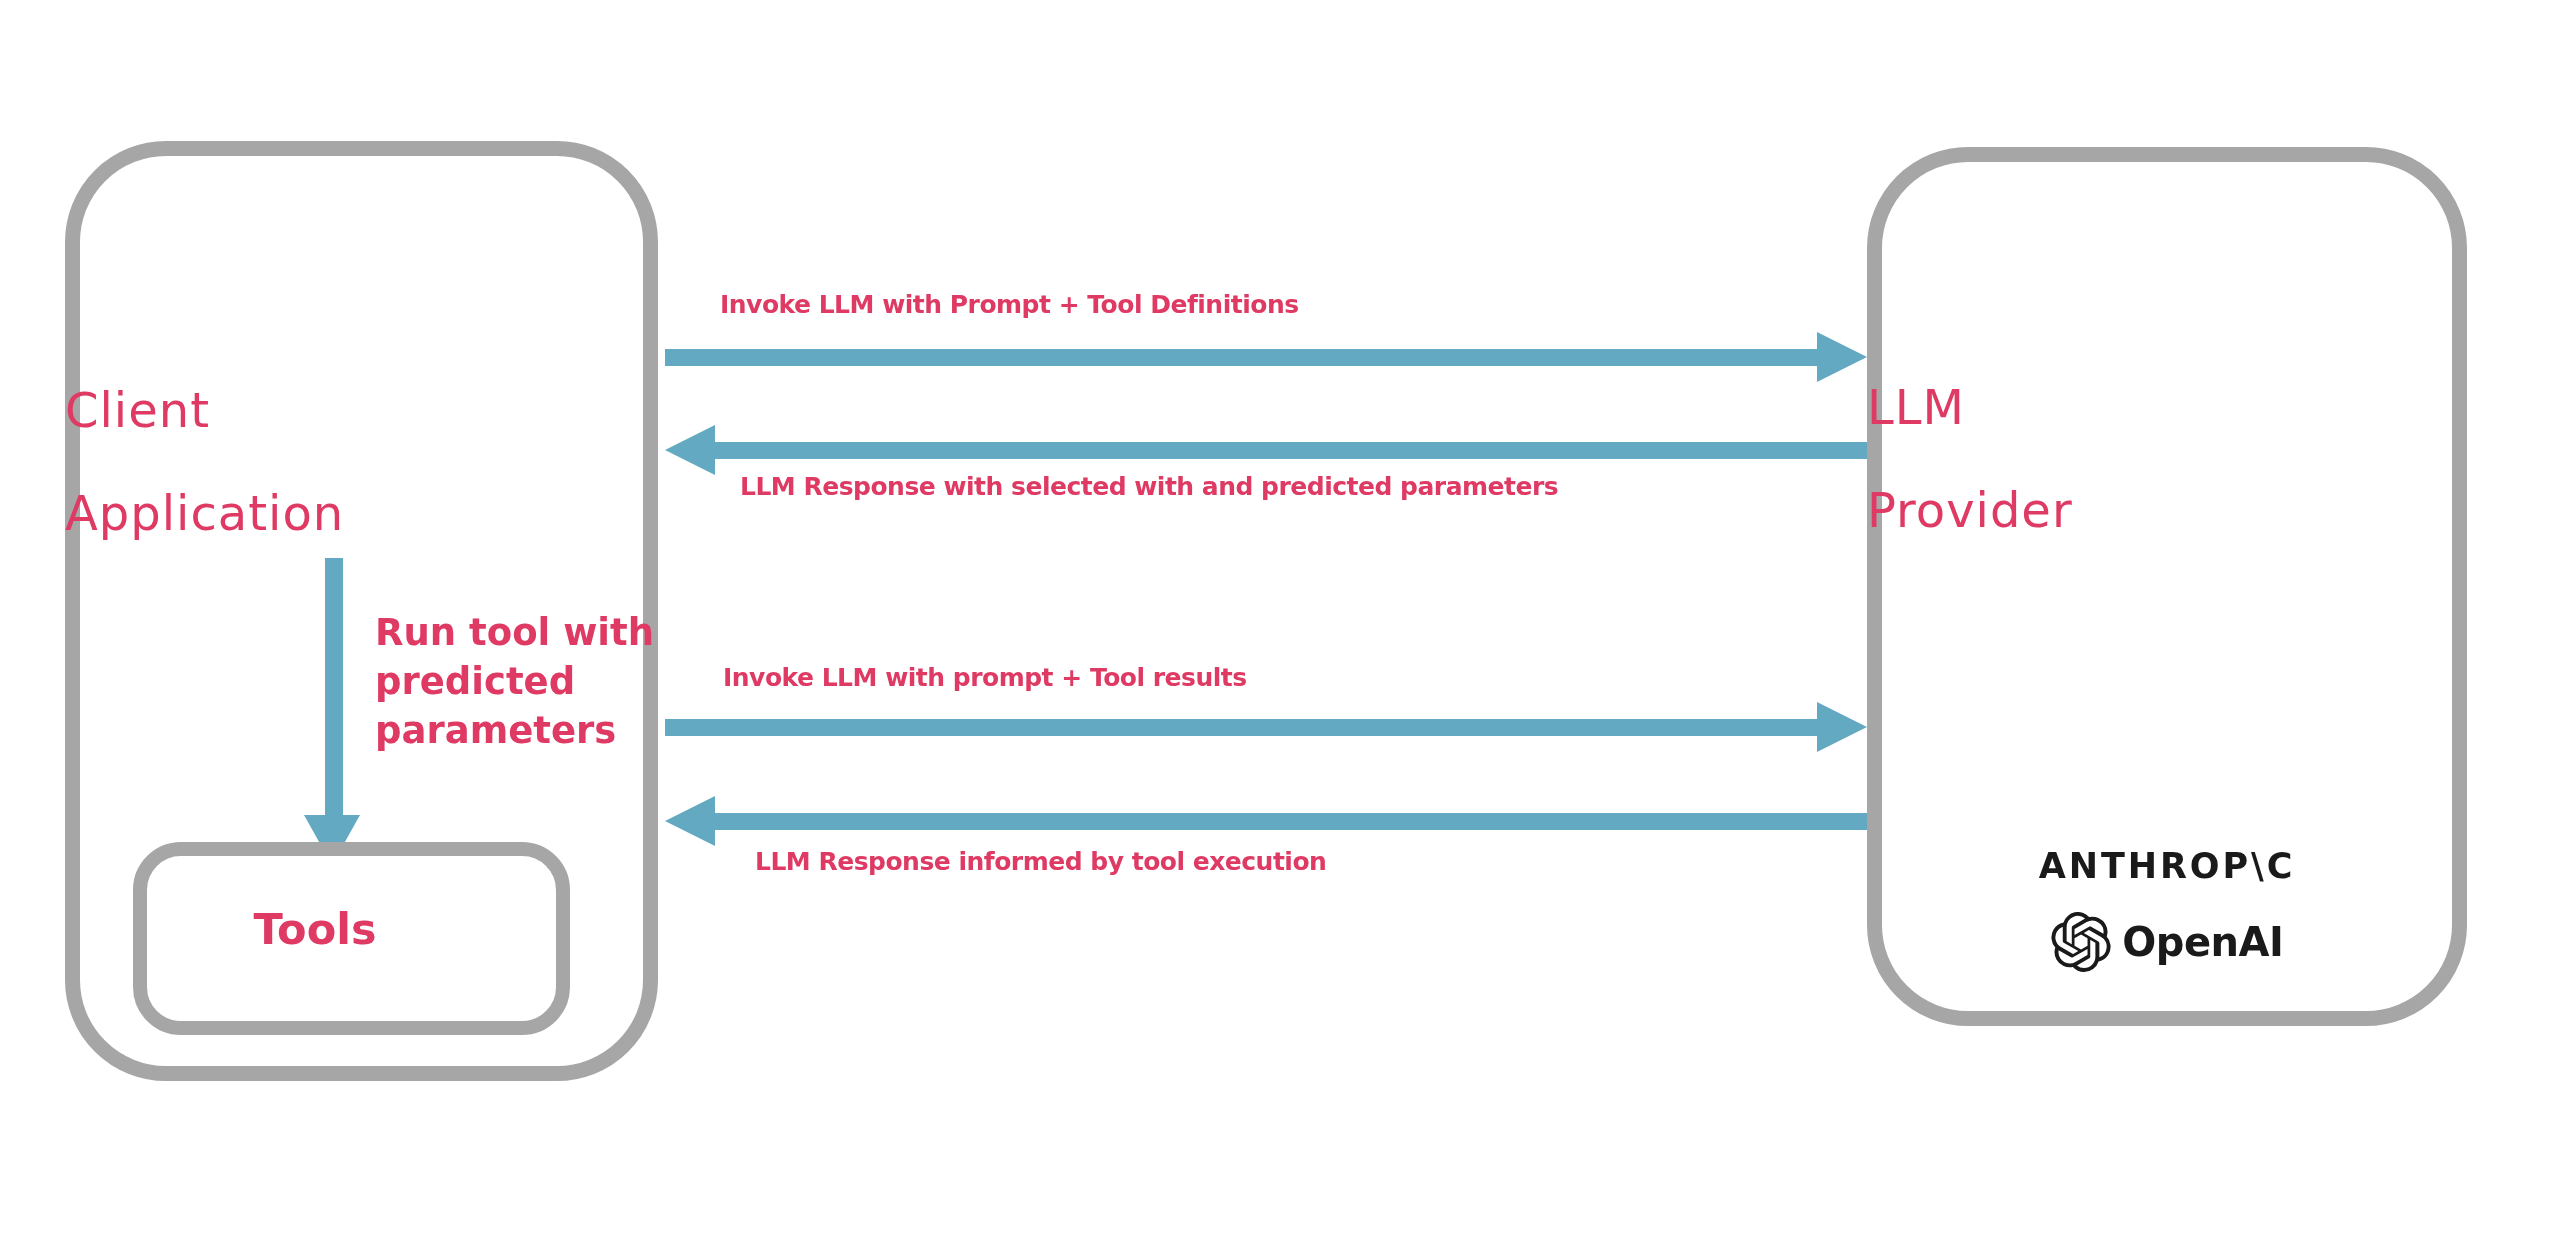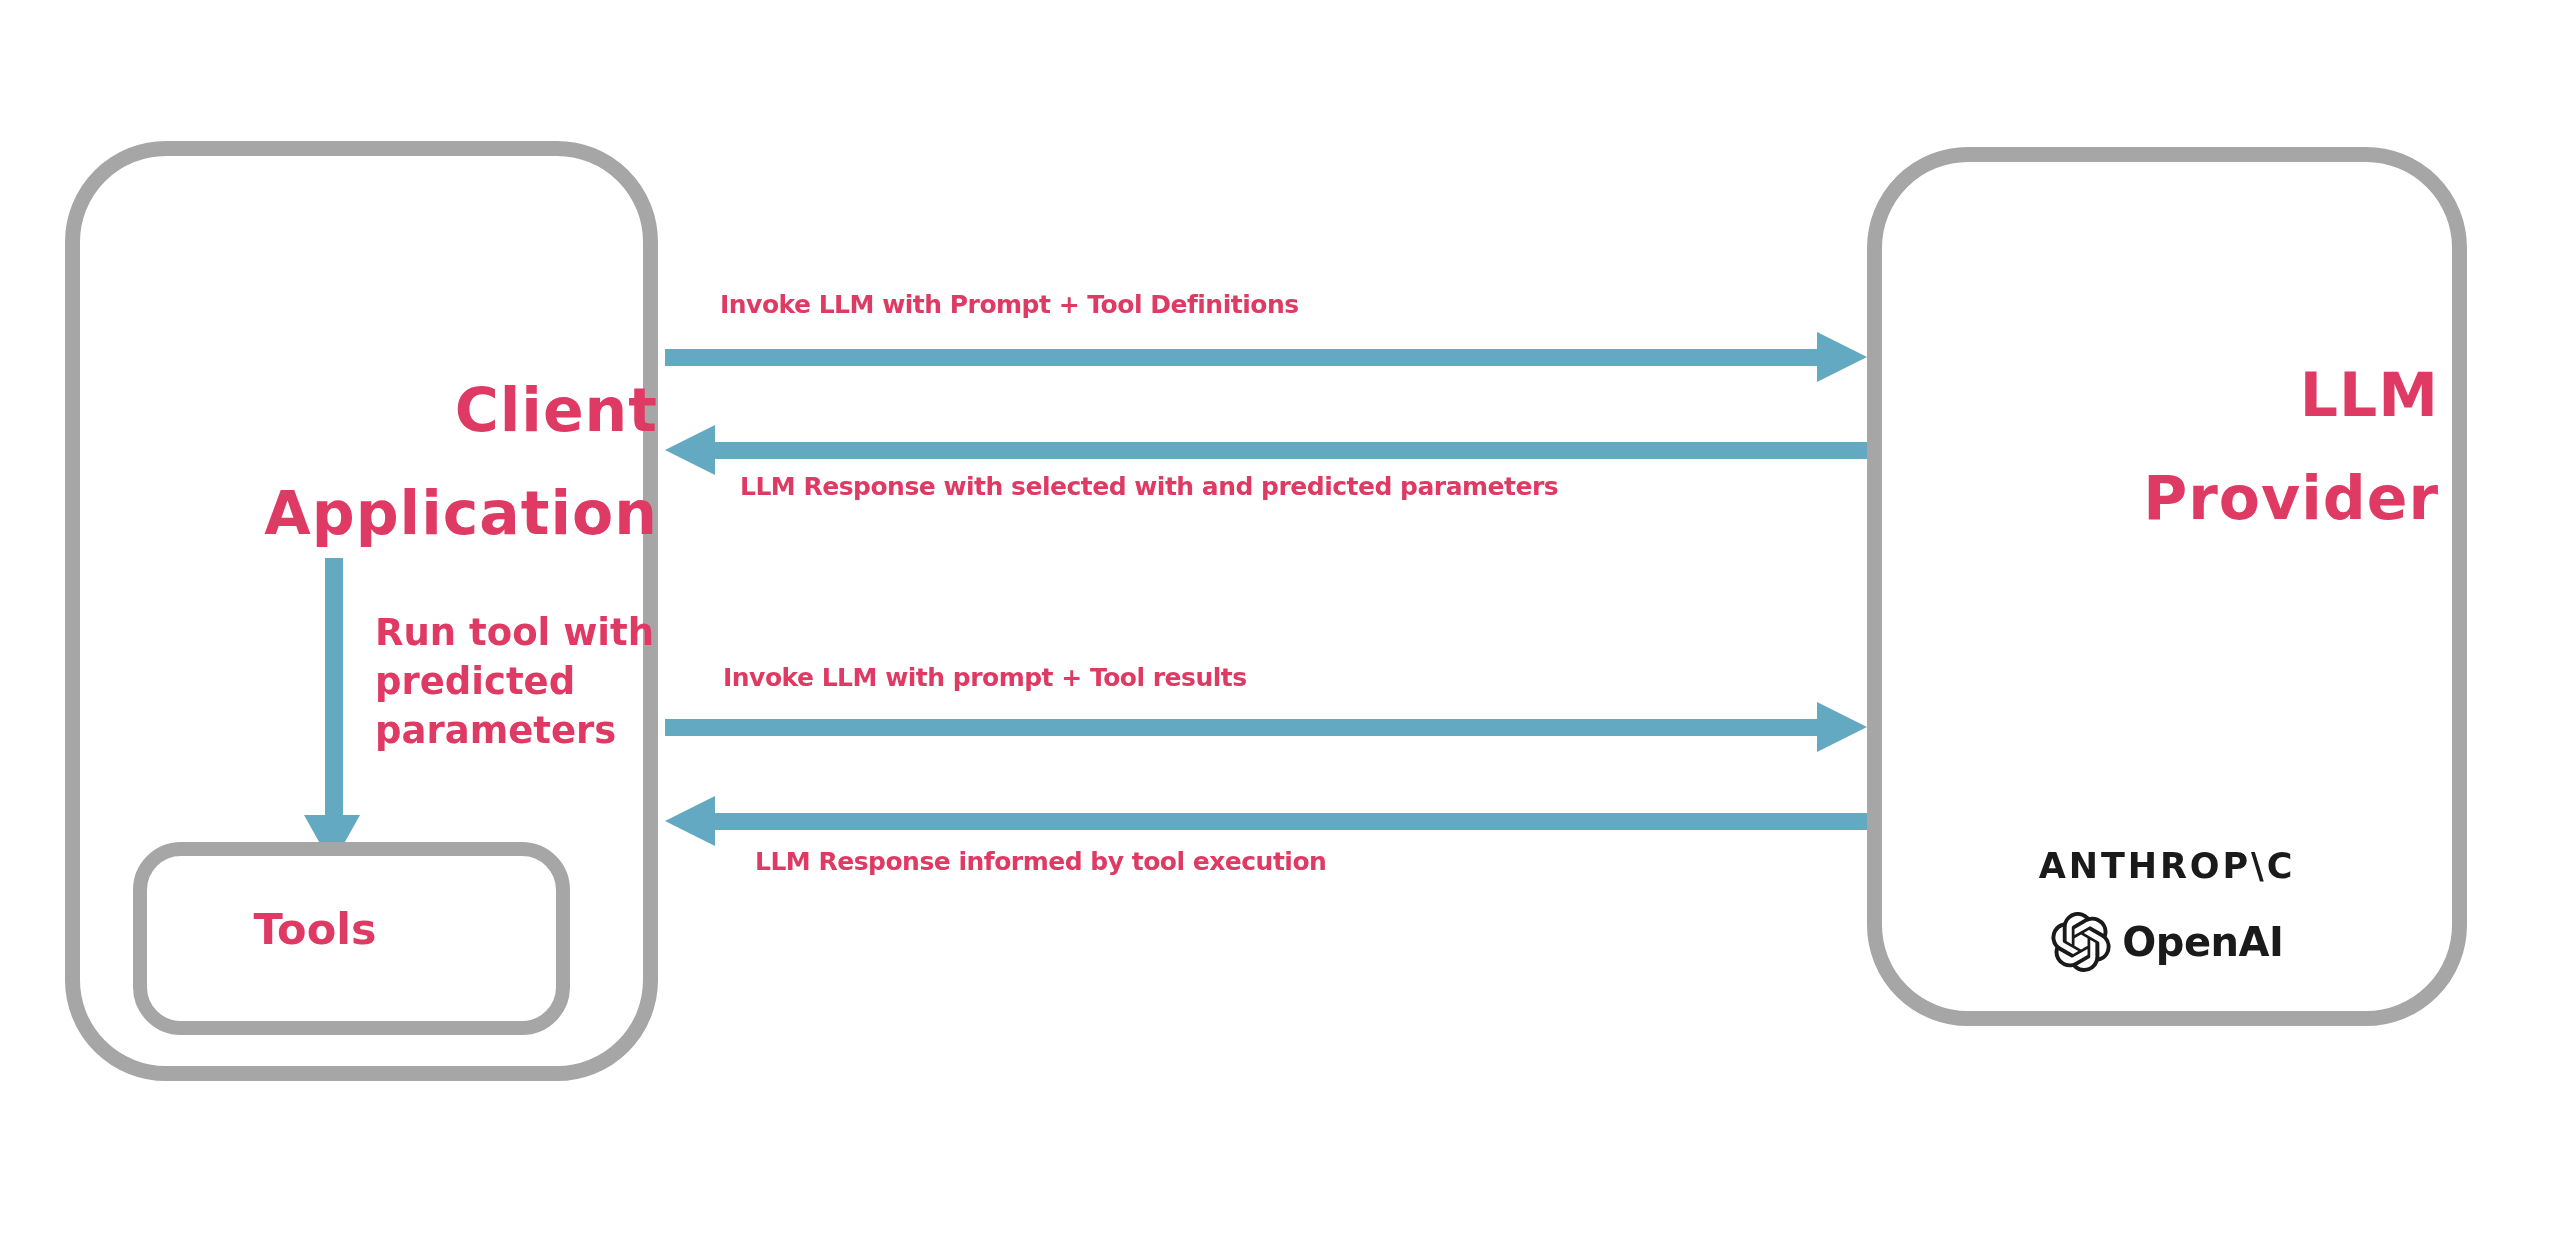--- a/index.html
+++ b/index.html
@@ -29,30 +29,30 @@
   .tools-box{
     position:absolute;
     left:133px;top:842px;width:437px;height:193px;
     border:14.5px solid var(--gray);
     border-radius:48px;
     background:#ffffff;
   }
   
   .box-title{
     position:absolute;
-    text-align:right;
+    text-align:left;
     color:var(--pink);
-    font-weight:bold;
-    font-size:60px;
+    font-weight:normal;
+    font-size:48px;
     line-height:103px;
     letter-spacing:1px;
     white-space:nowrap;
   }
   .client-title{left:65px;top:359px;width:593px;}
-  .provider-title{left:1867px;top:344px;width:572px;}
+  .provider-title{left:1867px;top:356px;width:572px;}
   .tools-label{
     position:absolute;
     left:133px;top:904px;width:364px;
     text-align:center;
     color:var(--pink);
     font-weight:bold;
     font-size:43px;
   }
   
   .flow-label{

